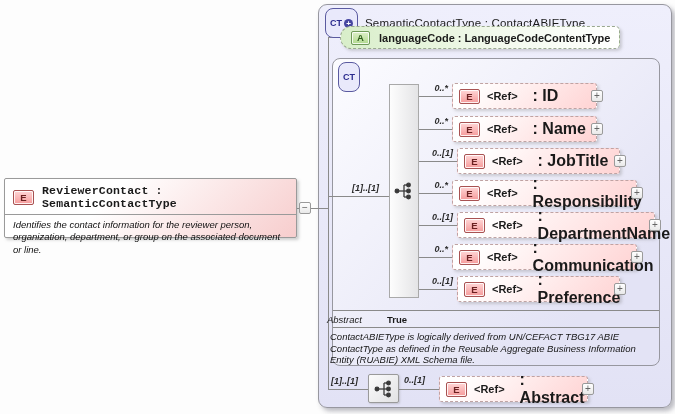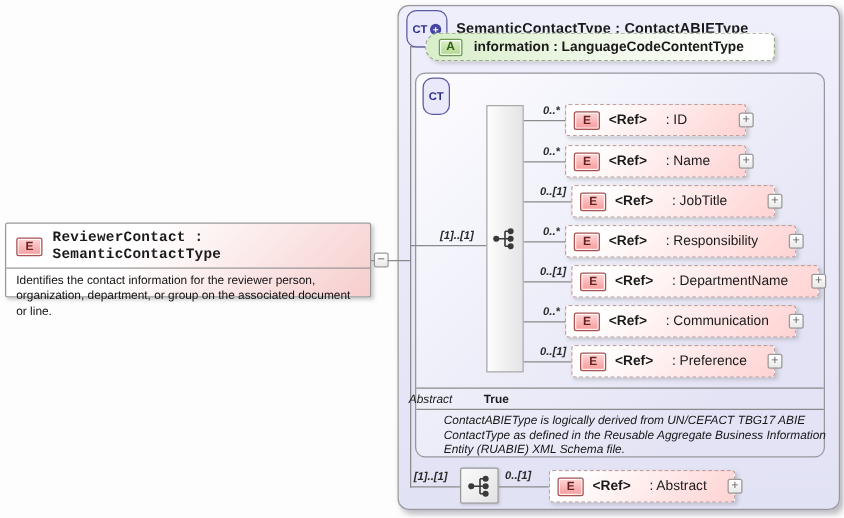--- a/index.html
+++ b/index.html
@@ -15,21 +15,21 @@
   
   .rootbox {
     position:absolute; left:4px; top:178px; width:293px; height:60px;
     border:1px solid #9a9a9a; border-radius:2px;
     background:linear-gradient(135deg,#ffffff 35%,#f7cdcd 100%);
     box-shadow:2px 2px 3px rgba(120,120,120,.35); z-index:2;
   }
   .rootbox .hd { display:flex; align-items:center; gap:8px; padding:5px 8px 4px 8px; }
   .rootbox .ttl { font-weight:bold; font-size:11.5px; letter-spacing:.2px;font-family:Liberation Mono, monospace; }
   .rootbox .sep { height:1px; background:#9a9a9a; margin:0 0 0 0; }
-  .rootbox .desc { font-size:9.5px; line-height:1.3; padding:4px 8px; color:#111; }
+  .rootbox .desc { font-style:italic; font-size:9.5px; line-height:1.3; padding:4px 8px; color:#111; }
 
   
   .eicon {
     display:inline-flex; align-items:center; justify-content:center;
     width:21px; height:15px; flex:0 0 21px;
     border:1px solid #a85252; border-radius:2px;
     background:linear-gradient(to bottom,#ffd6d6,#f59b9b);
     box-shadow:inset 0 0 0 1px rgba(255,255,255,.85);
     font-weight:bold; font-size:9.5px; color:#6a2020;
   }
@@ -63,21 +63,21 @@
   }
 
   
   .panel {
     position:absolute; left:318px; top:4px; width:354px; height:404px;
     border:1px solid #97979f; border-radius:9px;
     background:linear-gradient(to bottom,#efeffc,#e2e2f5);
     box-shadow:3px 3px 5px rgba(100,100,115,.45); z-index:1;
   }
   .panel-hd { position:absolute; left:7px; top:4px; display:flex; align-items:center; gap:7px; }
-  .panel-hd .ttl { font-weight:bold; font-size:11.5px; letter-spacing:.2px; }
+  .panel-hd .ttl { font-weight:normal; font-size:11.5px; letter-spacing:.2px; }
 
   
   .attrbox {
     position:absolute; left:340px; top:26px; width:280px; height:23px; z-index:4;
     border:1px dashed #9aa890; border-radius:12px 5px 5px 12px;
     background:linear-gradient(to right,#d8eec9 0%,#f2f9ec 55%,#ffffff 100%);
     box-shadow:2px 2px 3px rgba(120,120,120,.3);
     display:flex; align-items:center; gap:9px; padding:0 6px 0 10px;
   }
   .attrbox .ttl { font-weight:bold; font-size:11px; }
@@ -115,28 +115,28 @@
 
   
   .elbox {
     position:absolute; height:26px; z-index:5;
     border:1px dashed #bfa3a3; border-radius:3px;
     background:linear-gradient(135deg,#ffffff 15%,#ffd3d3 100%);
     box-shadow:2px 2px 3px rgba(120,120,120,.3);
     display:flex; align-items:center; padding-left:6px; cursor:pointer;
   }
   .elbox .ref { font-weight:bold; font-size:11px; margin-left:7px; color:#1a1a1a; }
-  .elbox .nm  { font-weight:normal; font-size:11px; margin-left:15px; color:#1a1a1a; }
+  .elbox .nm  { font-weight:bold; font-size:16px; margin-left:15px; color:#1a1a1a; }
 
   
   .absrow { position:absolute; left:327px; top:314px; z-index:4; font-size:9.5px; }
   .abslabel { font-style:italic; }
   .absvalue { font-weight:bold; position:absolute; left:60px; top:0; }
   .note {
-    position:absolute; left:355px; top:331px; width:306px; z-index:4;
+    position:absolute; left:330px; top:331px; width:306px; z-index:4;
     font-style:italic; font-size:9.5px; line-height:1.23; color:#161616;
   }
 </style>
 </head>
 <body>
 
 <div class="stage">
 
   <div class="line hline" style="left:297px; top:208px; width:31px;"></div>
 
@@ -164,21 +164,21 @@
   <div class="panel-hd" style="left:325px; top:8px; position:absolute; z-index:4;">
     <span class="ctpill">
       <span>CT</span>
       <span class="ctplus">+</span>
     </span>
     <span class="ttl">SemanticContactType : ContactABIEType</span>
   </div>
 
   <div class="attrbox">
     <span class="aicon">A</span>
-    <span class="ttl">information : LanguageCodeContentType</span>
+    <span class="ttl">languageCode : LanguageCodeContentType</span>
   </div>
 
   <div class="innerbox"></div>
   <div class="inner-hd">
     <span class="ctpill">
       <span>CT</span>
     </span>
   </div>
 
   <div class="seqbar">

